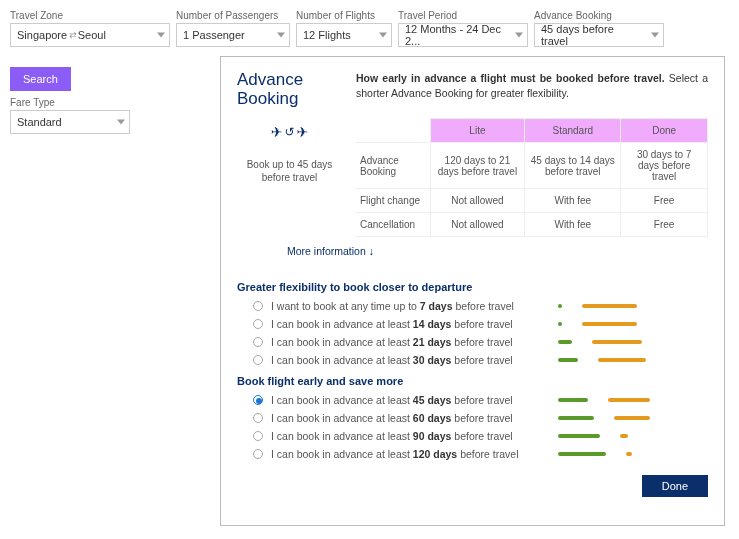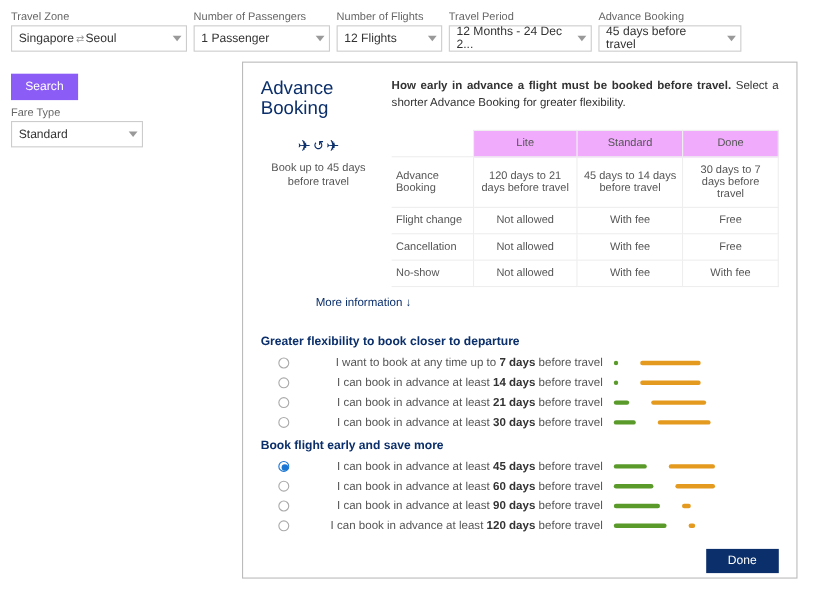--- a/index.html
+++ b/index.html
@@ -3,58 +3,58 @@
 <meta charset="utf-8">
 <style>
 * { box-sizing: border-box; margin: 0; padding: 0; }
 body { font-family: Arial, Helvetica, sans-serif; font-size: 11px; color: #333; background: #fff; width: 739px; height: 539px; overflow: hidden; }
 .filters { display: flex; gap: 6px; padding: 10px 10px 0 10px; flex-wrap: wrap; }
 .filter-col { display: flex; flex-direction: column; }
 .filter-label { font-size: 10px; color: #666; margin-bottom: 2px; }
 .dropdown { position: relative; border: 1px solid #ccc; background: #fff; height: 24px; display: flex; align-items: center; padding: 0 22px 0 6px; font-size: 11px; color: #333; cursor: pointer; }
 .dropdown .caret { position: absolute; right: 4px; top: 50%; transform: translateY(-50%); width: 0; height: 0; border-left: 4px solid transparent; border-right: 4px solid transparent; border-top: 5px solid #999; }
 .w-zone { width: 160px; }
-.w-pass { width: 124px; }
+.w-pass { width: 114px; }
 .w-flights { width: 96px; }
 .w-period { width: 130px; }
 .w-adv { width: 130px; }
 .w-fare { width: 120px; }
 .search-btn { background: #8b5cf6; color: #fff; border: none; height: 24px; padding: 0 13px; font-size: 11px; margin-top: 14px; cursor: pointer; }
 .arrows { font-size: 9px; color: #999; margin: 0 2px; letter-spacing: -1px; }
 .row2 { padding: 6px 10px 0 10px; }
 
 .panel { position: absolute; left: 220px; top: 56px; width: 505px; height: 470px; border: 1px solid #bbb; background: #fff; padding: 14px 16px; }
 .panel-head { display: flex; align-items: flex-start; gap: 14px; }
 .panel-title { font-size: 17px; color: #0b2f6b; font-weight: normal; line-height: 1.1; width: 105px; }
 .panel-sub { font-size: 10.5px; color: #333; line-height: 1.4; flex: 1; text-align: justify; }
 .panel-sub b { font-weight: bold; }
 
 .tophalf { display: flex; gap: 14px; margin-top: 10px; }
 .illust-col { width: 105px; text-align: center; }
 .illust-ico { display: flex; justify-content: center; align-items: center; gap: 2px; height: 28px; color: #0b2f6b; }
-.illust-txt { font-size: 10px; color: #555; margin-top: 0; line-height: 1.3; }
+.illust-txt { font-size: 10px; color: #555; margin-top: 12px; line-height: 1.3; }
 .plane-shape { font-size: 14px; color: #0b2f6b; }
 .arrow-shape { font-size: 12px; color: #0b2f6b; }
 
 .cmp-table { flex: 1; border-collapse: collapse; font-size: 10px; color: #555; }
 .cmp-table th, .cmp-table td { border: 1px solid #eee; padding: 6px 4px; text-align: center; }
 .cmp-table th.rowhdr, .cmp-table td.rowhdr { text-align: left; font-weight: normal; width: 74px; border-left: none; background: #fff; }
 .cmp-table thead th { background: #f0abfc; font-weight: normal; }
 .cmp-table thead th.empty { background: #fff; border-top: none; border-left: none; }
 
 .more-link { color: #0b2f6b; font-size: 10.5px; margin-top: 8px; margin-left: 50px; display: inline-block; cursor: pointer; }
 
 .opts { margin-top: 18px; display: flex; gap: 10px; }
 .opts-left { flex: 1; }
 .opts-right { width: 150px; }
 .opts-head-row { display: flex; justify-content: flex-end; gap: 18px; font-size: 10.5px; margin-bottom: 8px; }
 .lab-sav { color: #5a9a2a; font-weight: bold; }
 .lab-flex { color: #e39a1f; font-weight: bold; }
 .grp-title { font-size: 11px; color: #0b2f6b; font-weight: bold; margin: 6px 0 4px 0; }
-.radio-row { display: flex; align-items: center; height: 18px; padding-left: 16px; cursor: pointer; justify-content: space-between; }
+.radio-row { display: flex; align-items: center; height: 18px; padding-left: 16px; cursor: pointer; }
 .radio-dot { width: 10px; height: 10px; border: 1px solid #aaa; border-radius: 50%; margin-right: 8px; flex-shrink: 0; position: relative; }
 .radio-dot.sel { border-color: #1976d2; }
 .radio-dot.sel::after { content: ''; position: absolute; width: 6px; height: 6px; background: #1976d2; border-radius: 50%; top: 2px; left: 2px; }
 .radio-txt { font-size: 10.5px; color: #555; }
 .radio-txt b { color: #333; }
 
 .bars-row { display: flex; align-items: center; height: 18px; gap: 20px; }
 .bar { height: 4px; border-radius: 2px; }
 .bar-s { background: #5a9a2a; }
 .bar-f { background: #e39a1f; }
@@ -153,26 +153,20 @@
             <td>Not allowed</td>
             <td>With fee</td>
             <td>Free</td>
           </tr>
           <tr>
             <td class="rowhdr">Cancellation</td>
             <td>Not allowed</td>
             <td>With fee</td>
             <td>Free</td>
           </tr>
-          <tr>
-            <td class="rowhdr">No-show</td>
-            <td>Not allowed</td>
-            <td>With fee</td>
-            <td>With fee</td>
-          </tr>
         </tbody>
     </table>
   </div>
 
   <span class="more-link">More information ↓</span>
 
   <div class="opts">
     <div class="opts-left" id="opts-left">
         <div class="grp-title">Greater flexibility to book closer to departure</div>
         <div class="radio-row">

